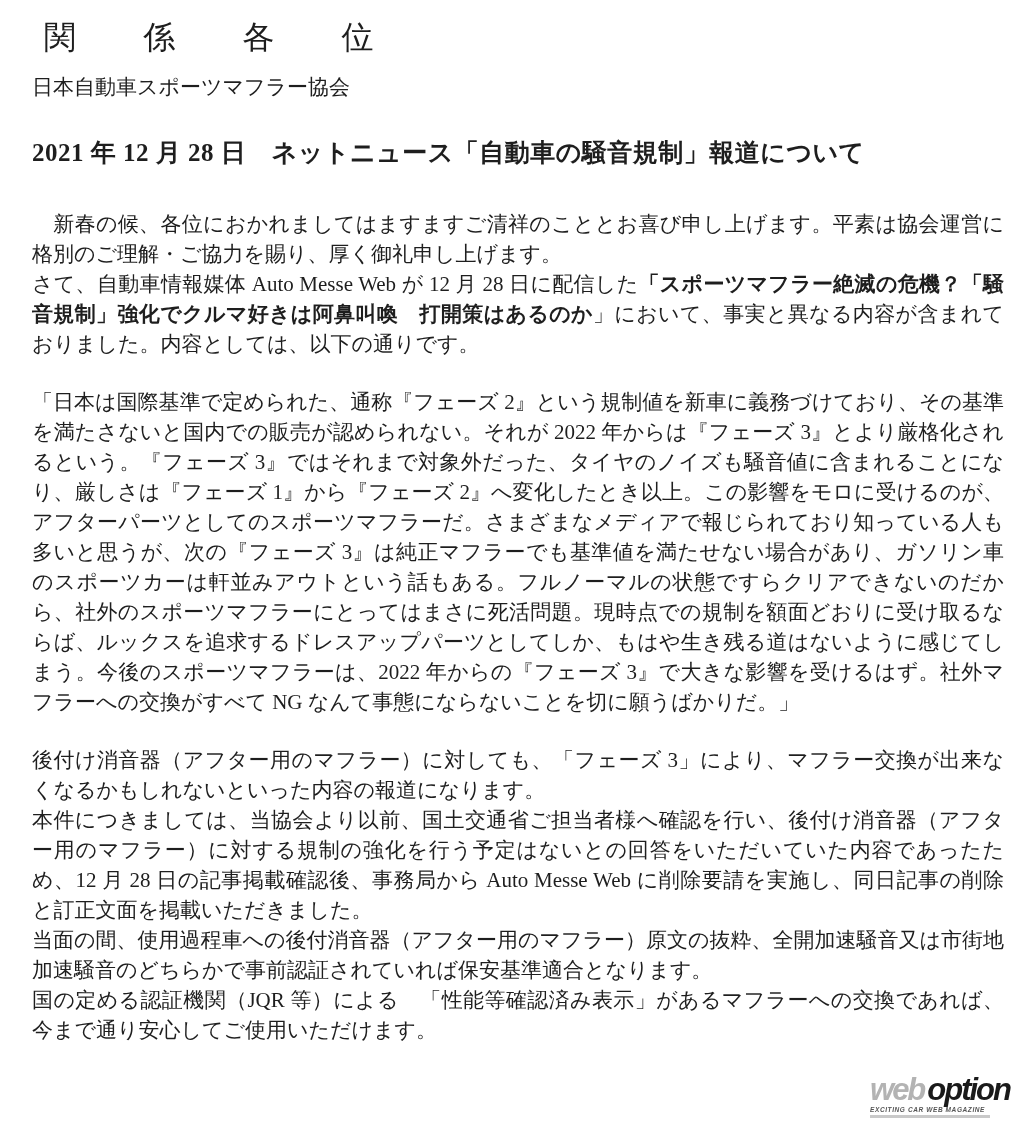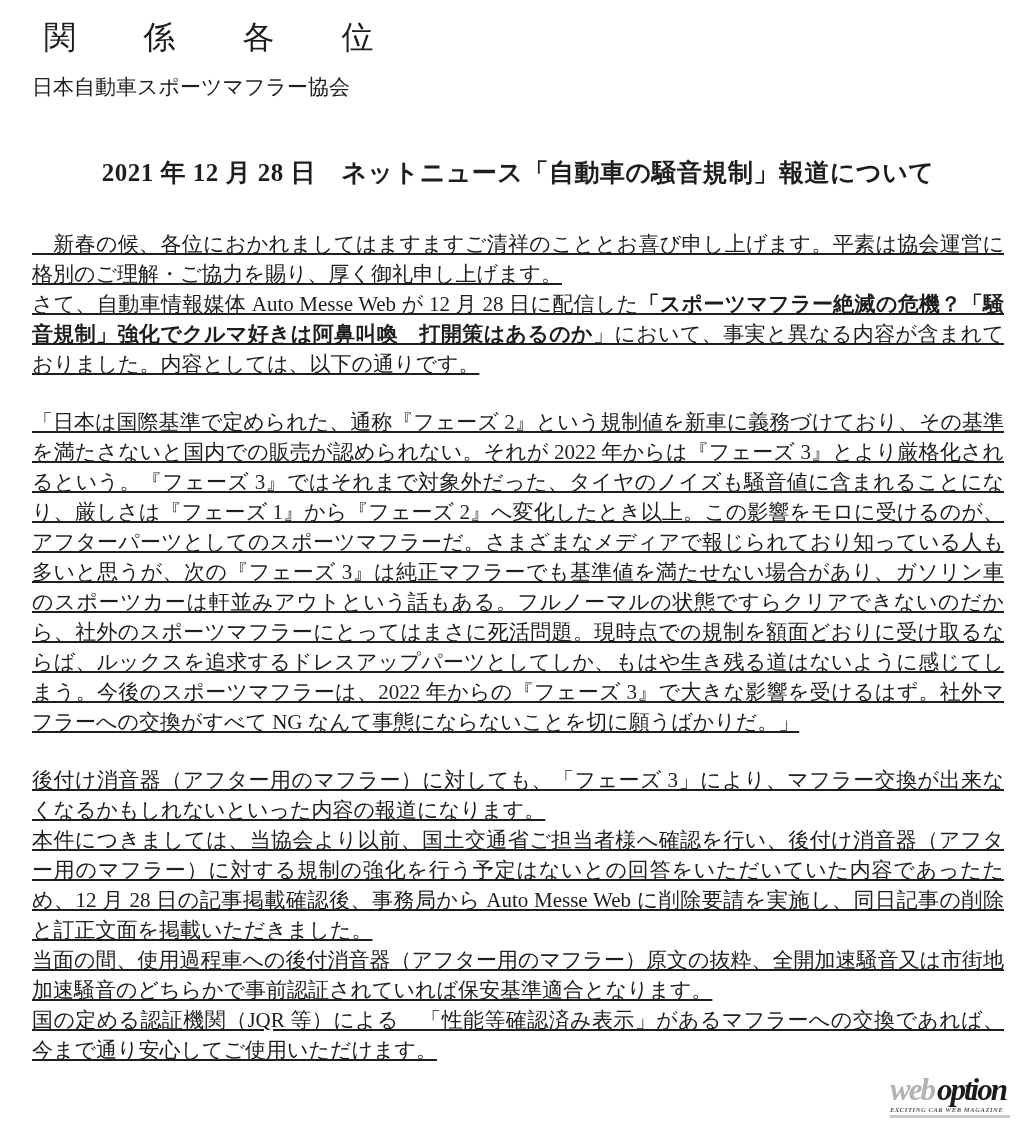--- a/index.html
+++ b/index.html
@@ -20,44 +20,44 @@
 
   .sender {
     text-align:left;
     padding-right:19px;
     font-size:21px;
     line-height:30px;
     margin-top:10px;
   }
 
   .doc-title {
-    text-align:center;
+    text-align:left;
     font-weight:bold;
     font-size:25px;
-    margin-top:54px;
+    margin-top:34px;
     letter-spacing:0.5px;
     white-space:nowrap;
   }
 
   .body-text {
     margin-top:40px;
     font-size:21px;
     line-height:30px;
     text-align:justify;
     text-justify:inter-ideograph;
   }
-  .body-text p { margin:0;text-decoration:underline; }
+  .body-text p { margin:0; }
   .spacer { height:28px; }
   .bold { font-weight:bold; }
 
   .logo {
     position:absolute;
     right:14px;
     bottom:6px;
-    font-family:Liberation Serif, serif;
+    font-family:Liberation Sans, sans-serif;
     font-style:italic;
     font-weight:bold;
     text-align:left;
     line-height:1;
   }
   .logo-main { font-size:31px; letter-spacing:-2px; white-space:nowrap; }
   .logo-web   { color:#b3b3b3; }
   .logo-option{ color:#1a1a1a; margin-left:3px; }
   .logo-tagline {
     font-size:6.5px;

